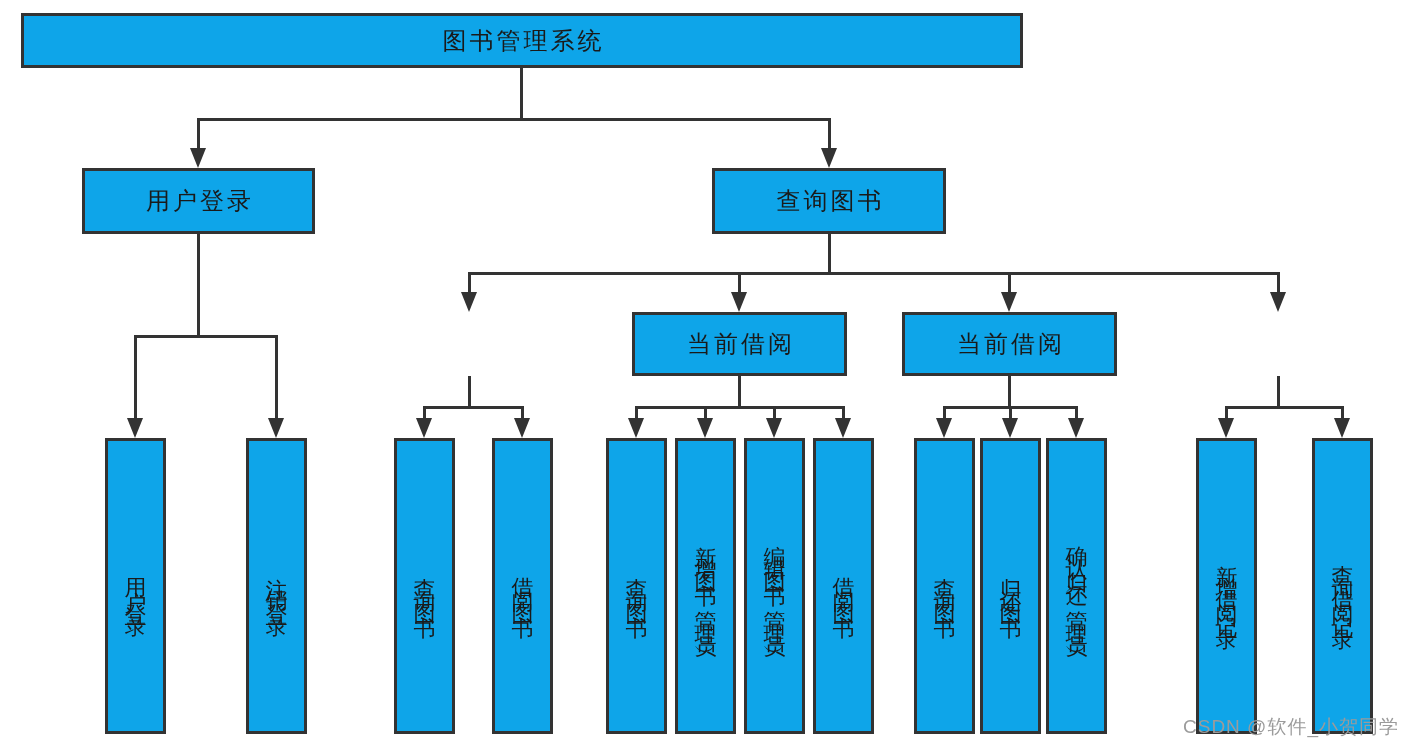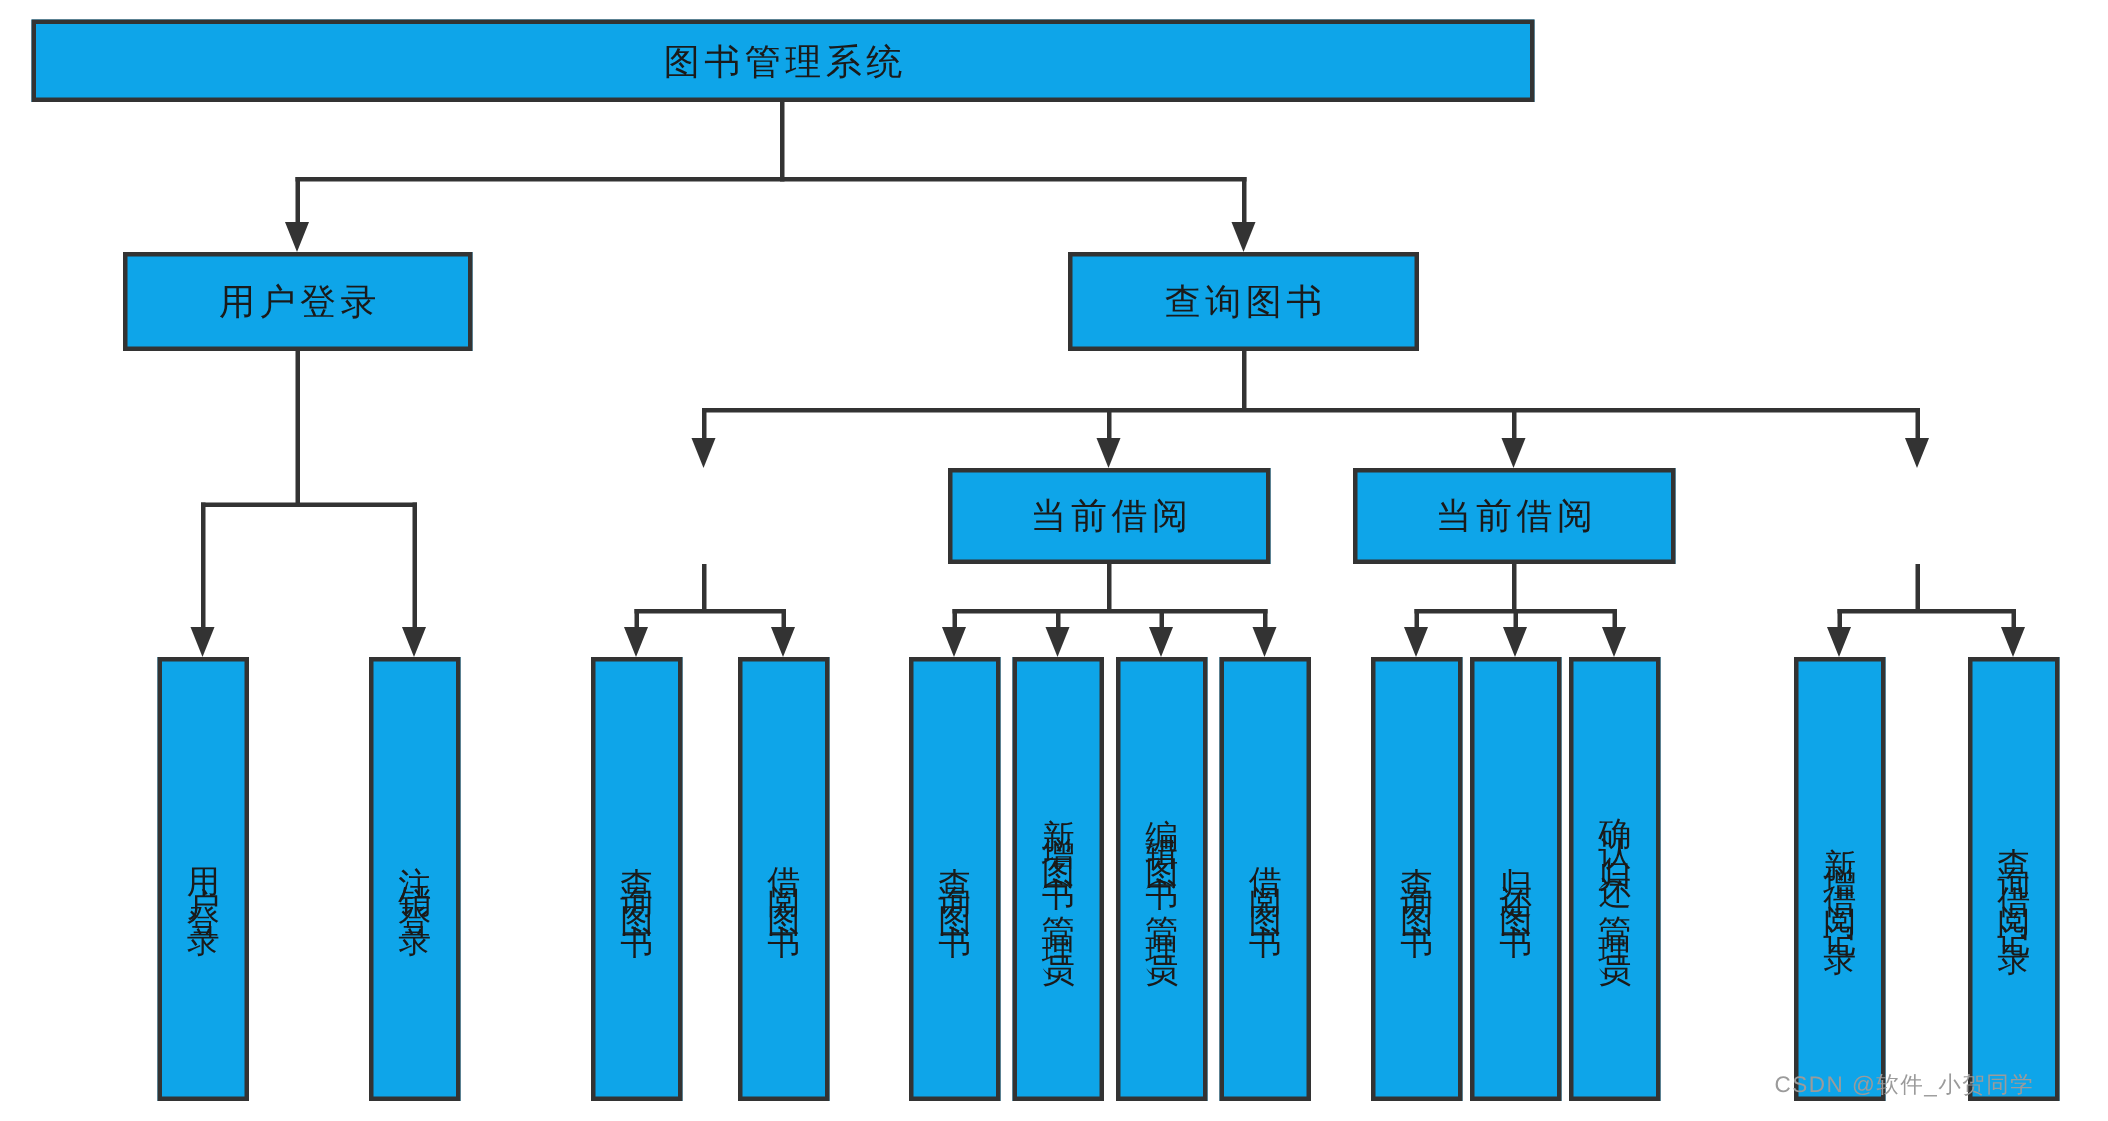--- a/index.html
+++ b/index.html
@@ -16,21 +16,21 @@
     writing-mode:vertical-rl;text-orientation:mixed;
     font-size:22px;letter-spacing:13px;line-height:1;white-space:nowrap;
   }
   .ln{position:absolute;background:#333333;}
   .arr{
     position:absolute;width:0;height:0;
     border-left:8px solid transparent;border-right:8px solid transparent;
     border-top:20px solid #333333;
   }
   .watermark{
-    position:absolute;left:1183px;top:714px;font-size:15px;color:#9b9b9b;
+    position:absolute;left:1183px;top:714px;font-size:19px;color:#9b9b9b;
     white-space:nowrap;letter-spacing:1px;
   }
 </style>
 </head>
 <body>
 
 <div class="canvas">
 
   <div class="box hbox" style="left:21px;top:13px;width:1002px;height:55px">
     <span>图书管理系统</span>

